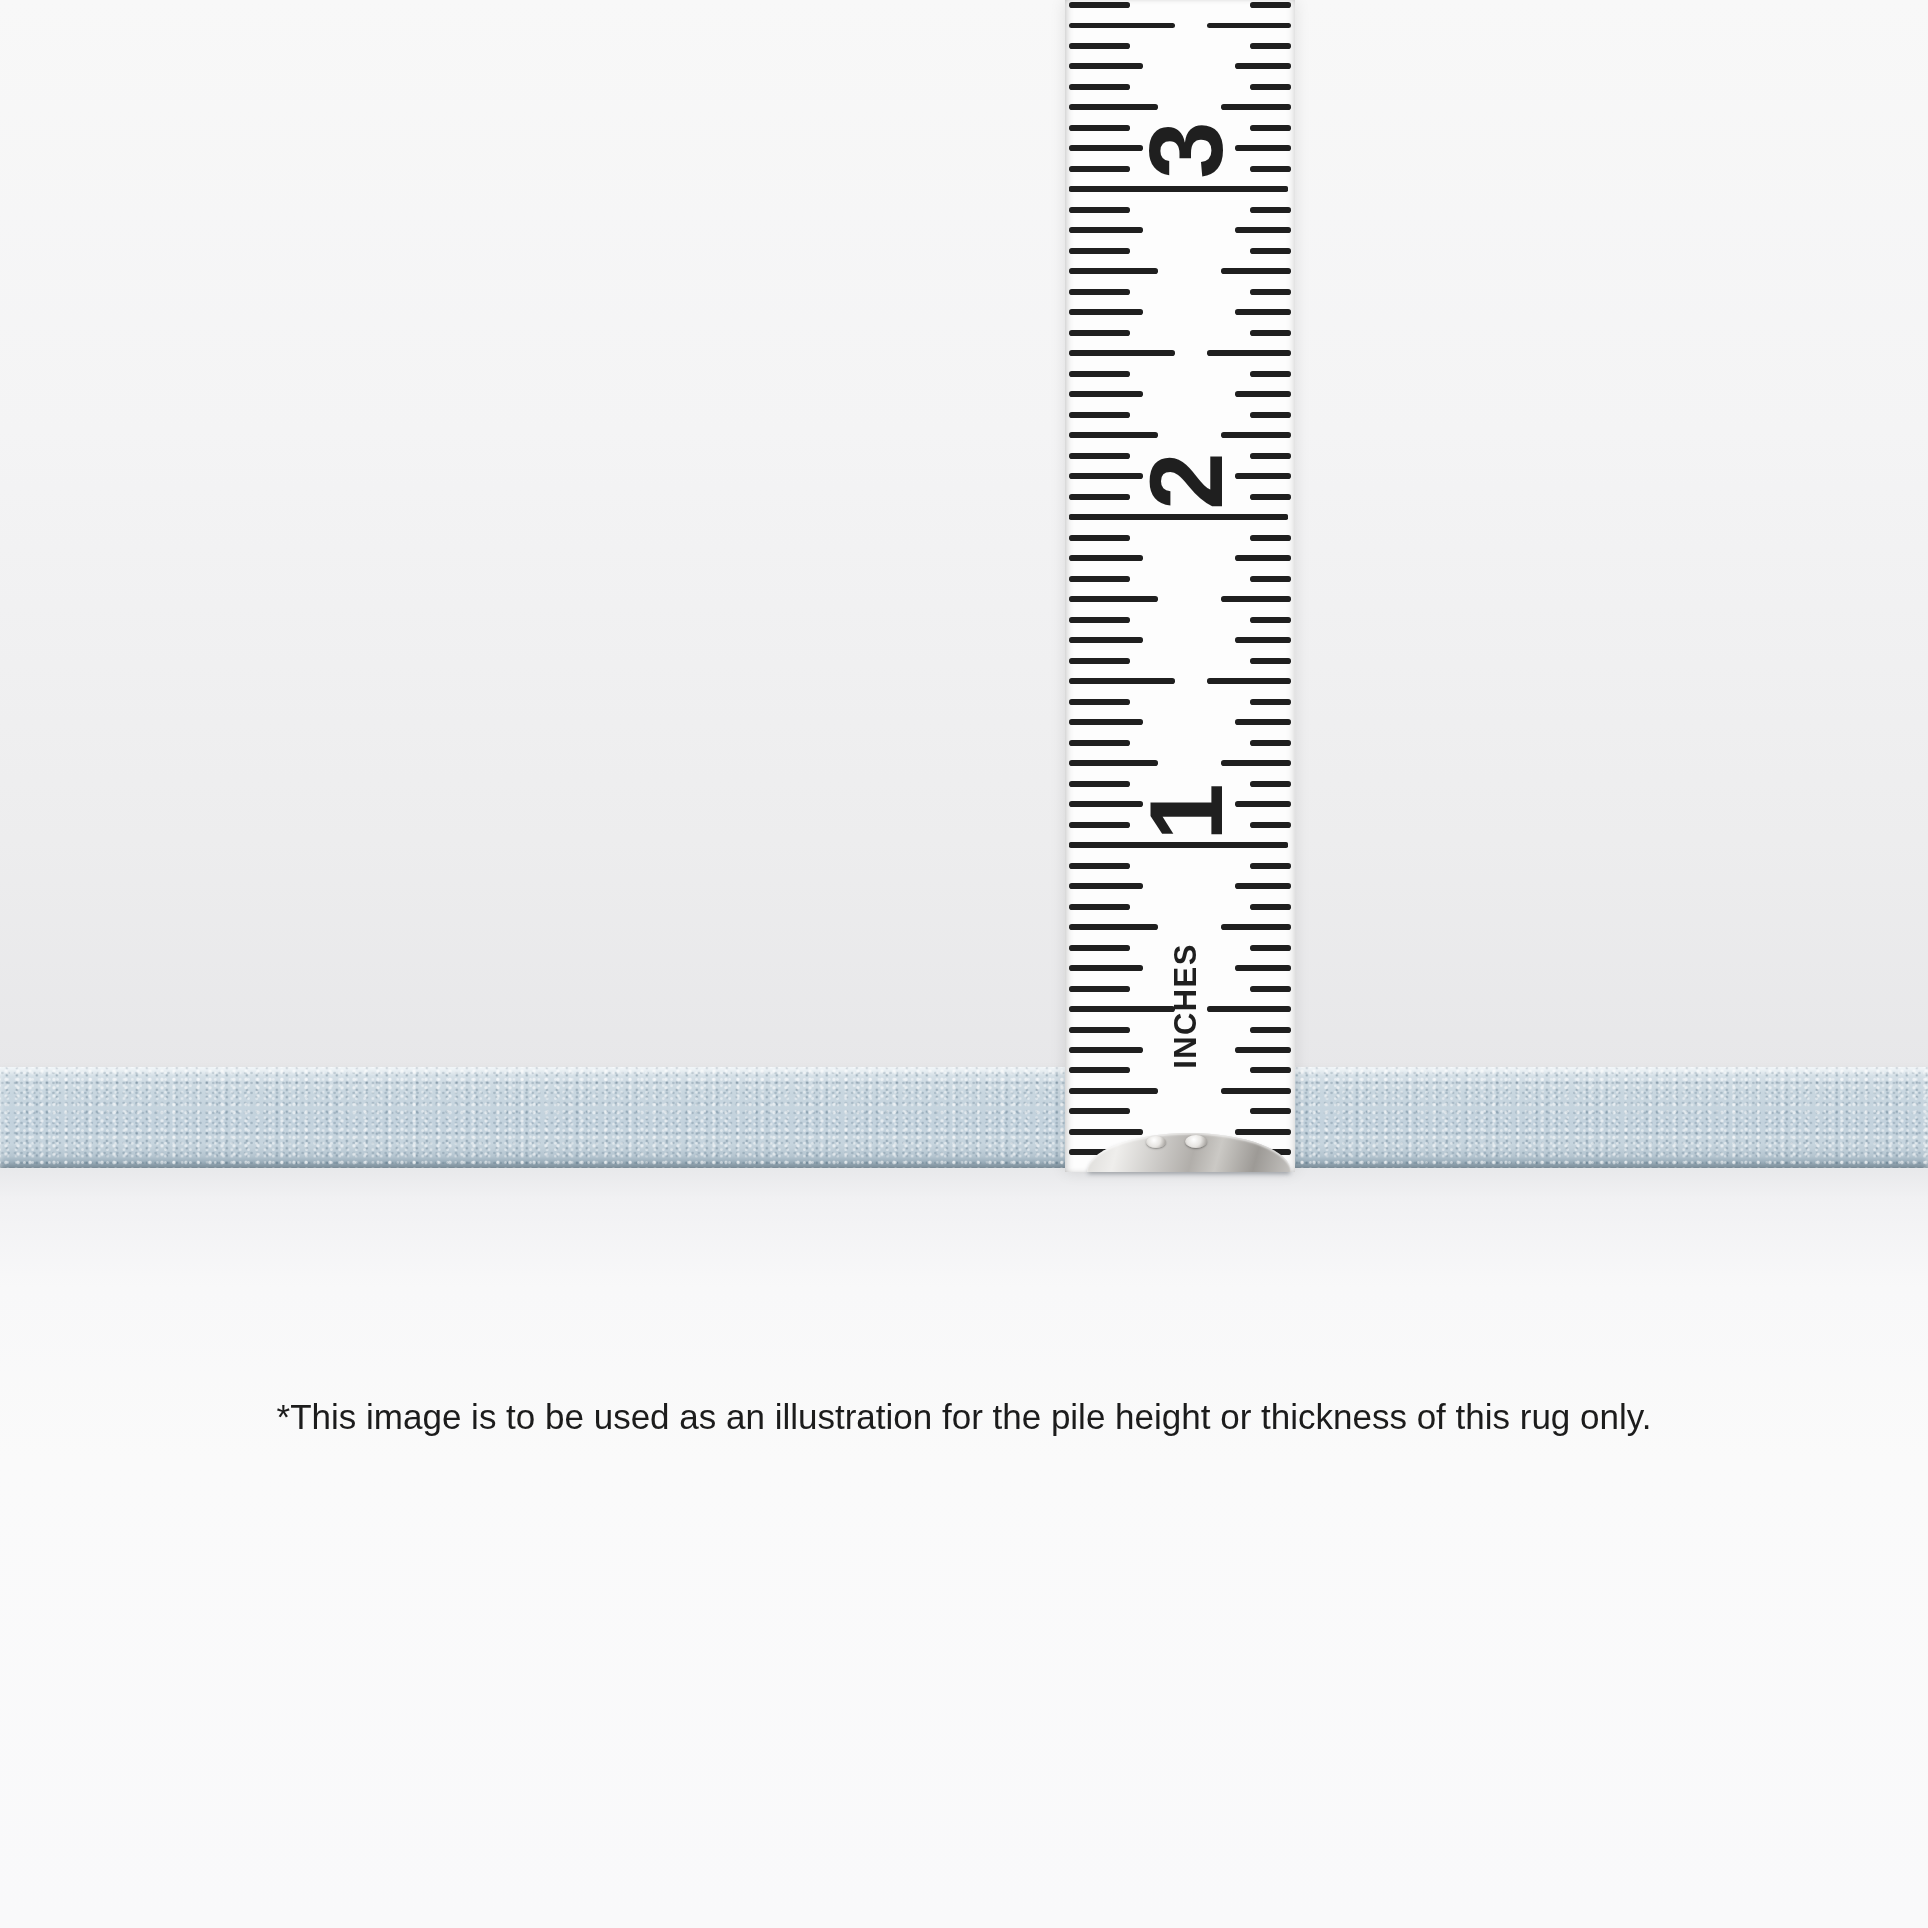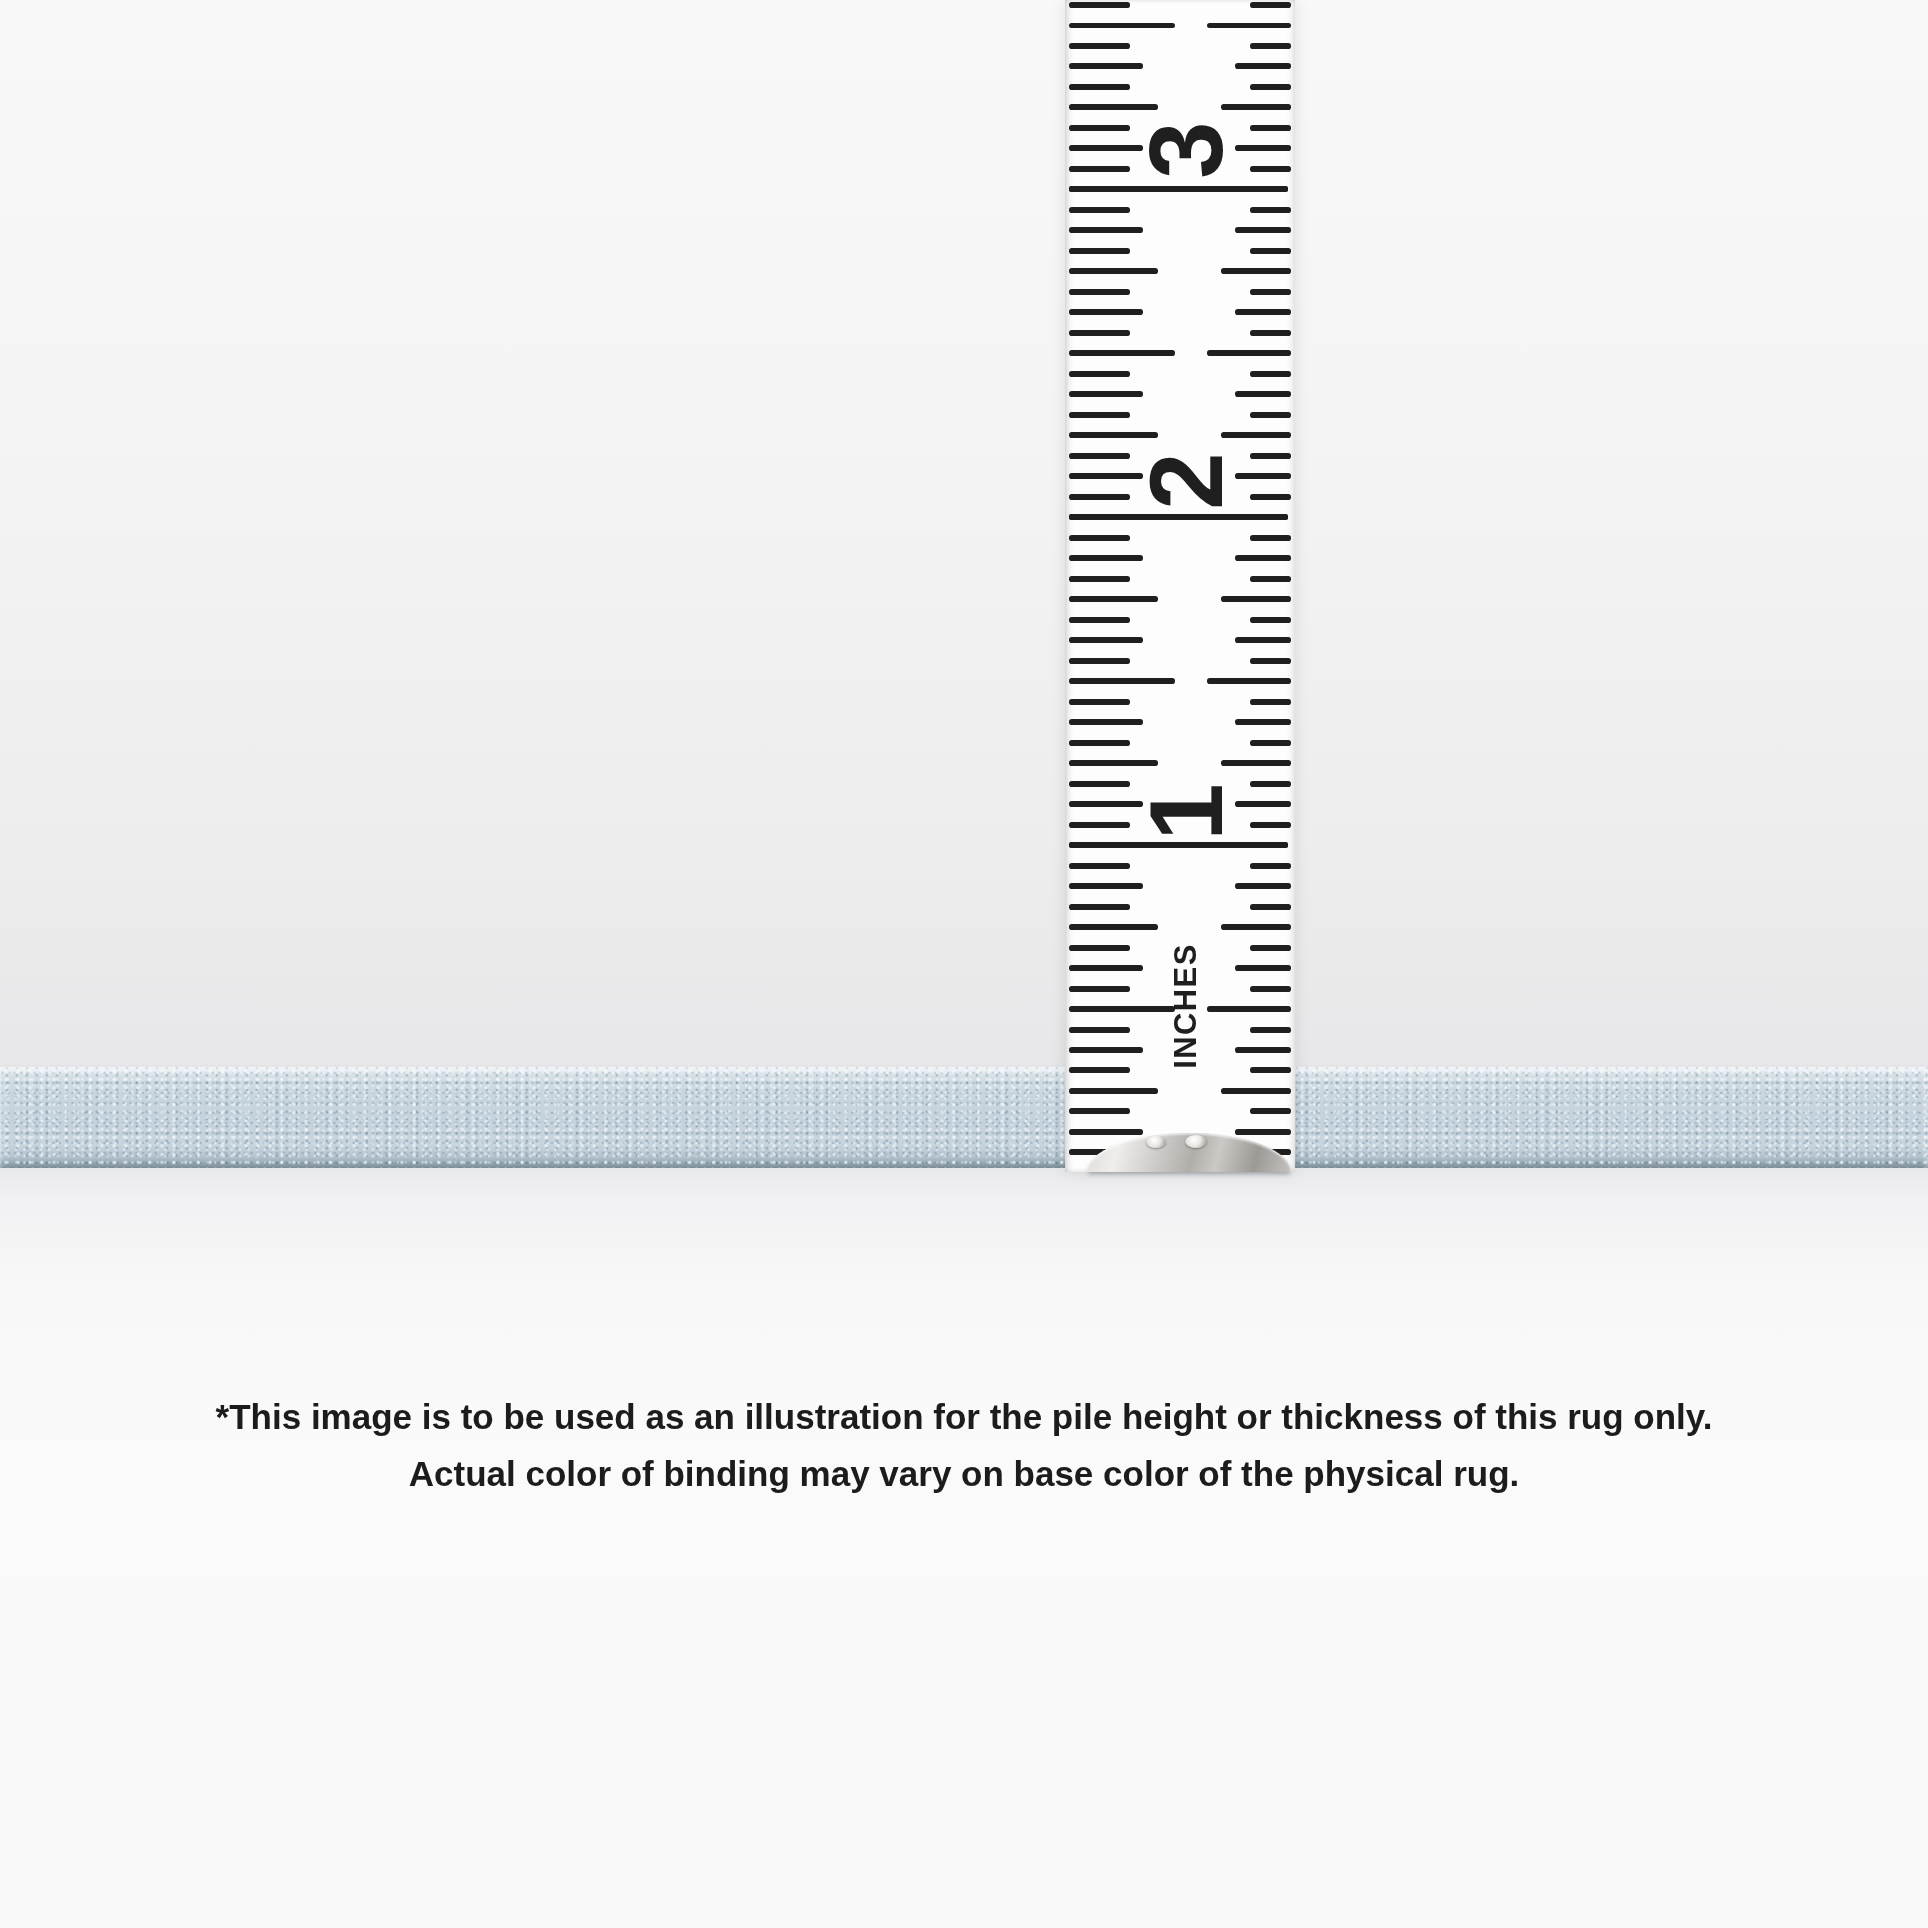--- a/index.html
+++ b/index.html
@@ -69,21 +69,21 @@
   .rivet{
     position:absolute;border-radius:50%;
     background:radial-gradient(circle at 40% 35%,#ffffff 0%,#e8e6e3 45%,#b5b2ae 75%,#8f8c88 100%);
     box-shadow:0 0.9px 1.8px rgba(0,0,0,.35);
   }
   .rivet.r1{left:59px;top:2.8px;width:20px;height:12px;}
   .rivet.r2{left:98px;top:1.8px;width:22px;height:13px;}
   
   .caption{
     position:absolute;left:0;top:1388px;width:100%;
-    text-align:center;font-weight:700;font-size:35px;line-height:57px;
+    text-align:center;font-weight:400;font-size:35px;line-height:57px;
     color:var(--caption-text,#1c1c1c);
   }
 </style>
 </head>
 <body>
 
 <div class="scene">
   <div class="backdrop"></div>
   <div class="rug"></div>
   <div class="floor"></div>
@@ -207,16 +207,15 @@
     <span class="num num-1">1</span>
     <span class="unit">INCHES</span>
     <div class="clip">
       <span class="rivet r1"></span>
       <span class="rivet r2"></span>
     </div>
   </div>
 
   <div class="caption">
     <div>*This image is to be used as an illustration for the pile height or thickness of this rug only.</div>
-    <div>Actual color of binding may vary on base color of the physical rug.</div>
   </div>
 </div>
 
 
 </body></html>

